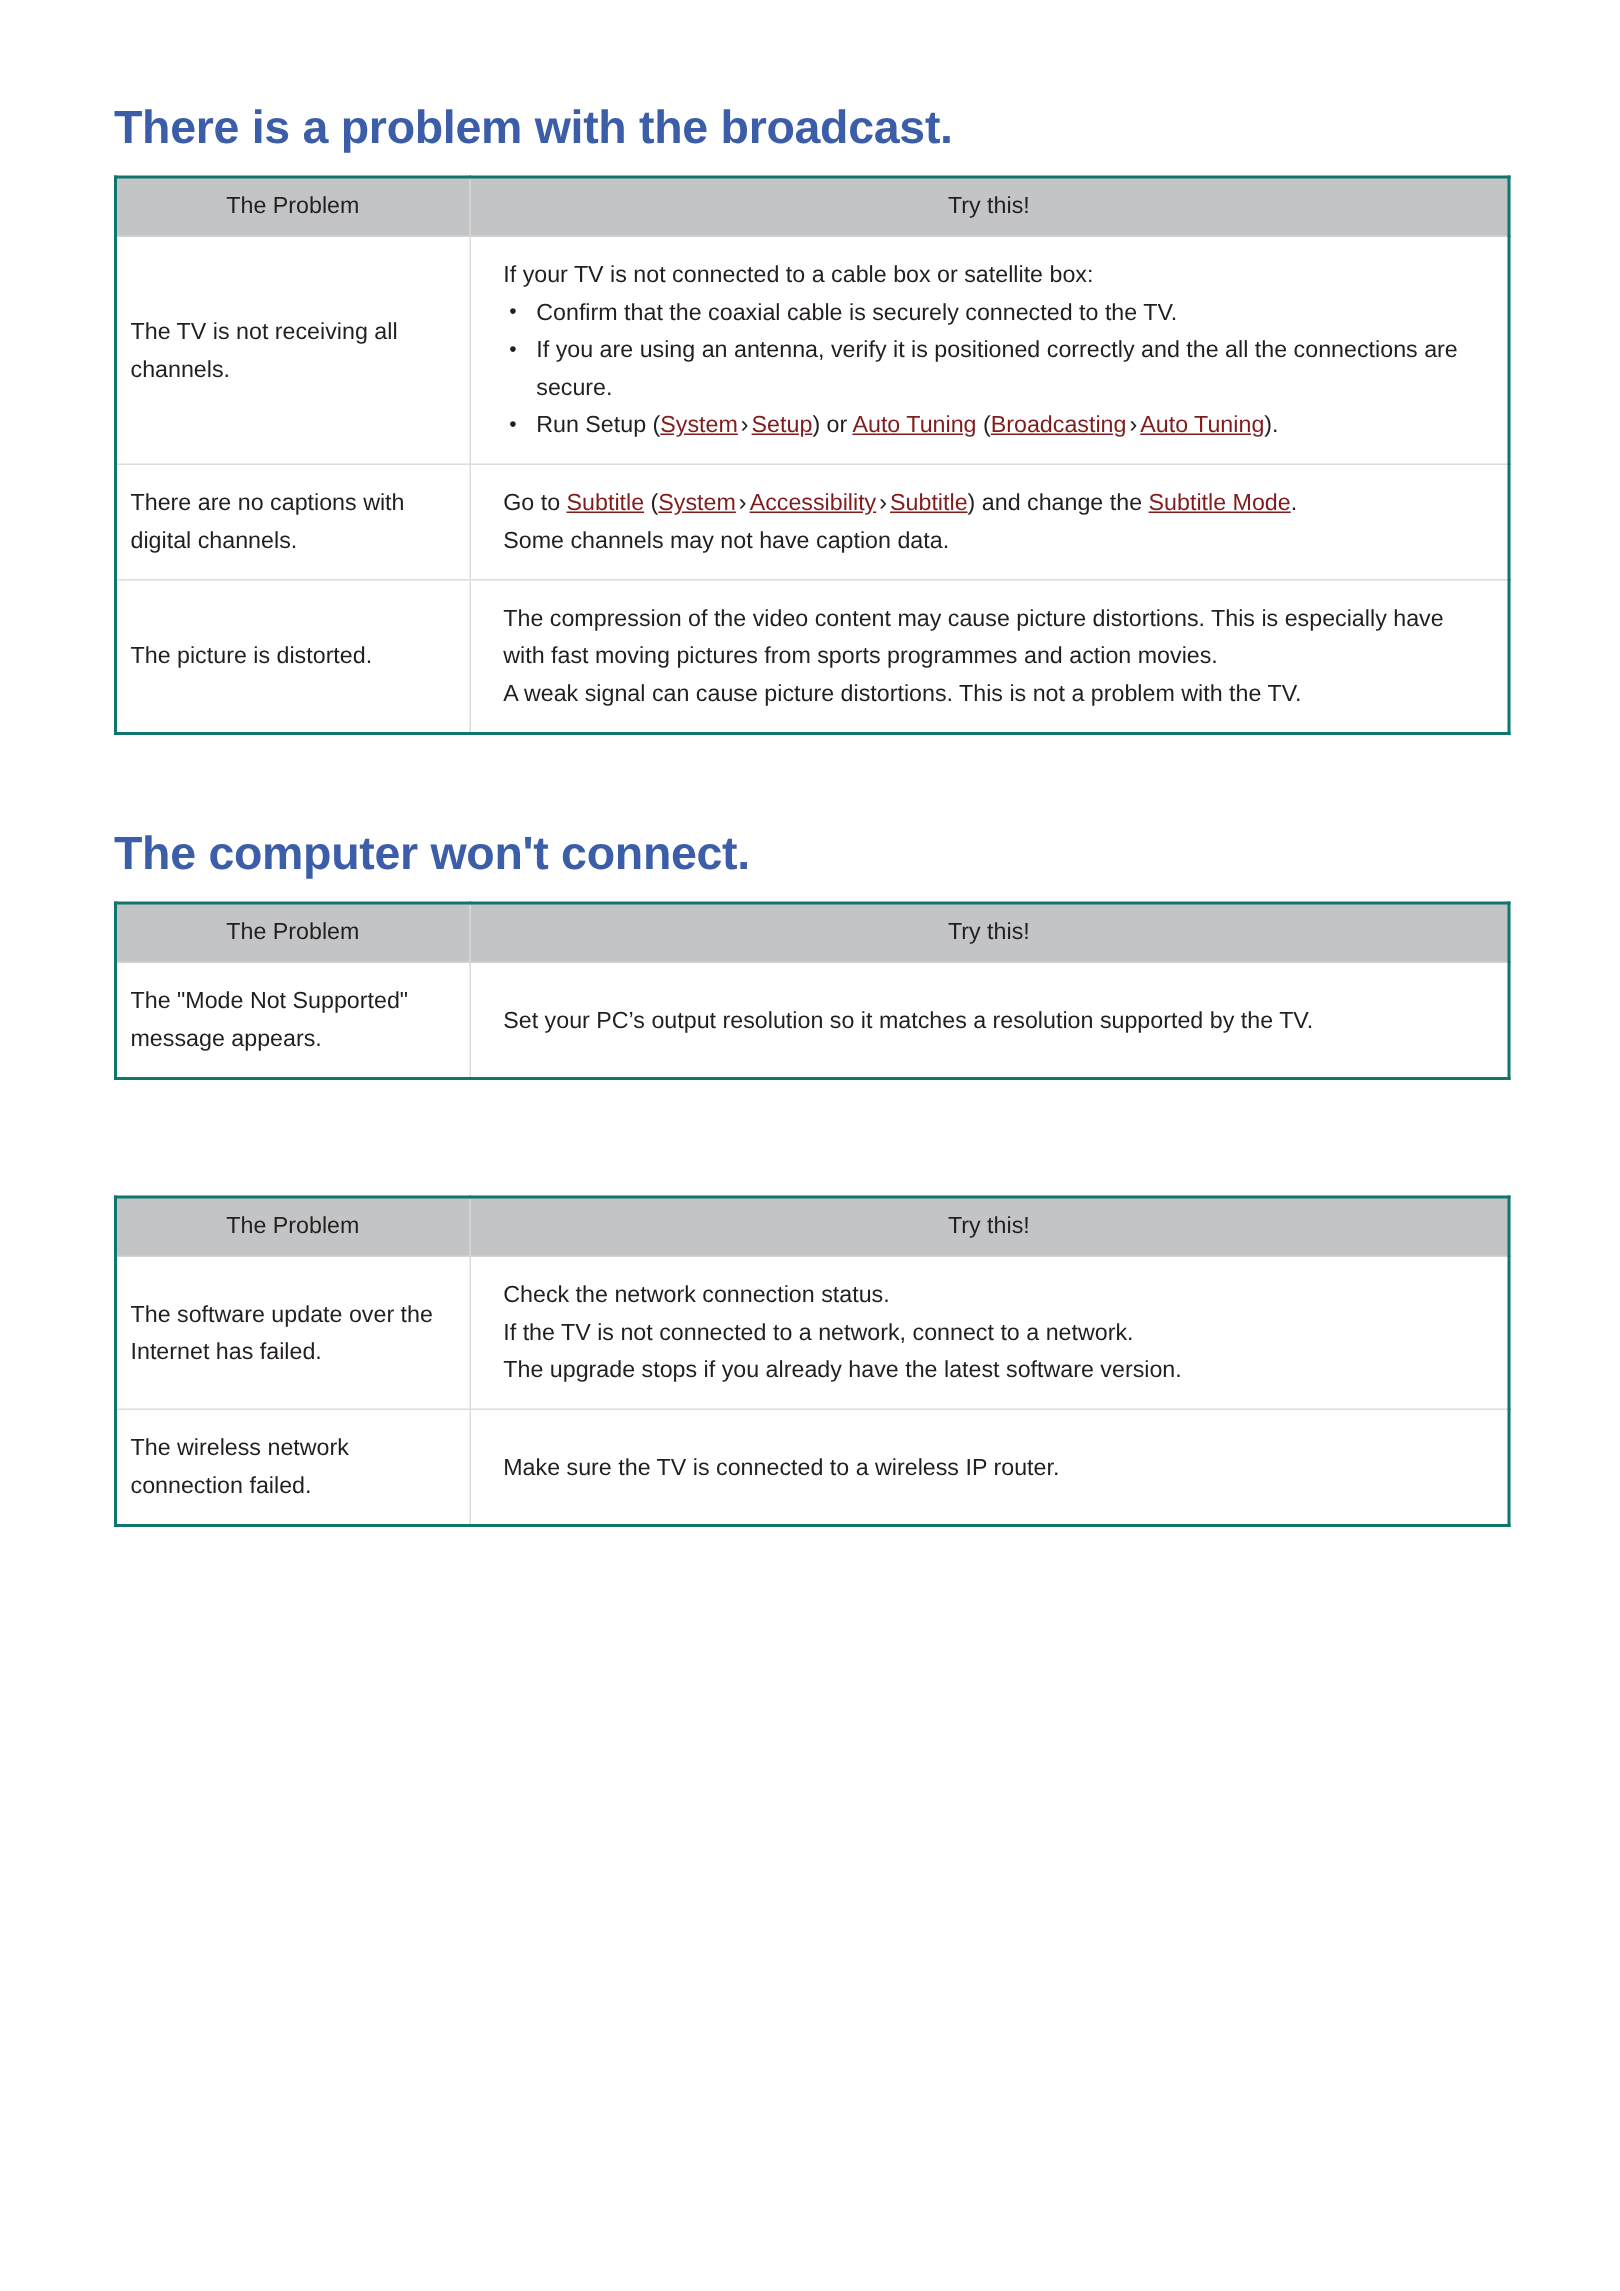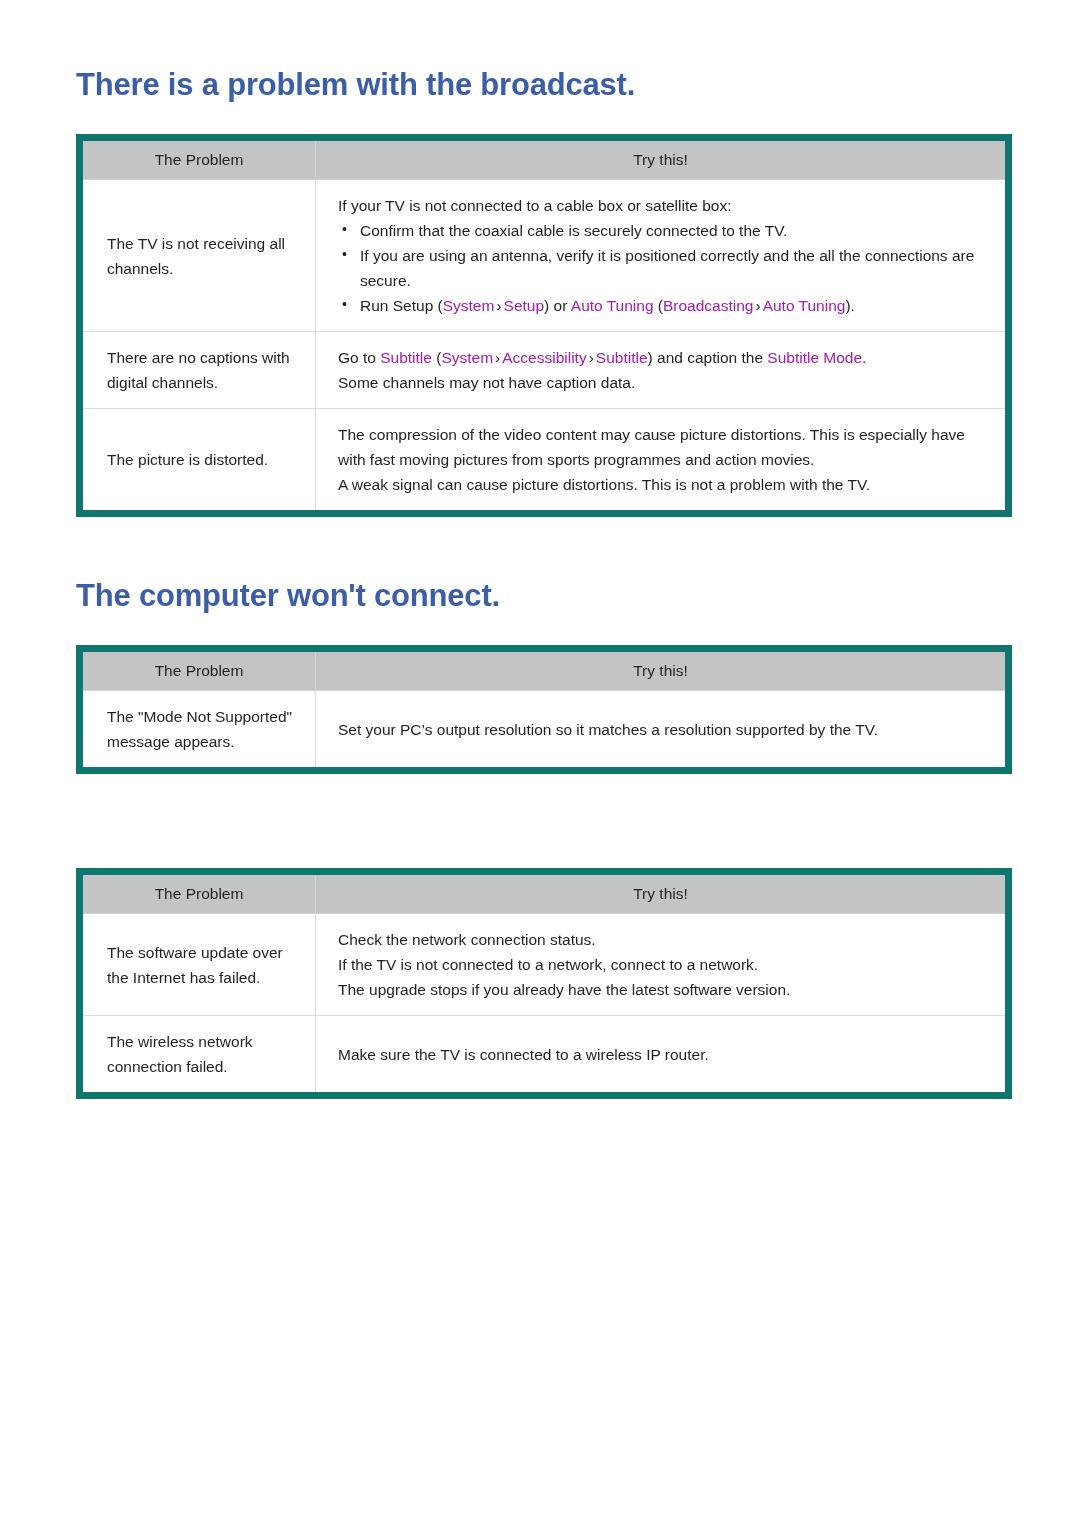--- a/index.html
+++ b/index.html
@@ -31,23 +31,23 @@
     letter-spacing: -0.2px;
     line-height: 1.1;
   }
   .heading-block-1 { padding-top: 68px; }
   .heading-block-2 { padding-top: 62px; }
   .heading-block-3 { padding-top: 62px; }
 
   table.tbl {
     width: 929px;
     border-collapse: collapse;
-    margin-top: 32px;
+    margin-top: 15px;
     table-layout: fixed;
-    border: 7px solid #0f766e;
+    border: 2px solid #0f766e;
   }
   table.tbl col.c1 { width: 236px; }
   table.tbl col.c2 { width: 693px; }
 
   table.tbl thead th {
     background: #c3c4c6;
     border: 1px solid #d4d4d4;
     font-weight: normal;
     font-size: 15.5px;
     color: #231f20;
@@ -59,21 +59,21 @@
   table.tbl tbody td {
     border: 1px solid #dcdcdc;
     border-top: 1px solid #e3e8ea;
     font-size: 15.5px;
     line-height: 25px;
     color: #231f20;
     vertical-align: middle;
     padding: 13px 0 13px 0;
   }
   table.tbl tbody td.prob {
-    padding-left: 24px;
+    padding-left: 9px;
     padding-right: 8px;
   }
   table.tbl tbody td.ans {
     padding-left: 22px;
     padding-right: 18px;
     vertical-align: middle;
   }
   .ans p {
     margin: 0;
     padding: 0;
@@ -90,21 +90,22 @@
   }
   ul.bullets li::before {
     content: "\2022";
     position: absolute;
     left: 4px;
     top: -1px;
     font-size: 14px;
     color: #231f20;
   }
   .lnk {
-    color: #a21caf;
+    color: #7f1d1d;
+    text-decoration: underline;
   }
   .sep {
     color: #231f20;
     padding: 0 2px;
   }
 </style>
 </head>
 <body>
 
 <div class="page">
@@ -130,21 +131,21 @@
             <ul class="bullets">
               <li><span>Confirm that the coaxial cable is securely connected to the TV.</span></li>
               <li><span>If you are using an antenna, verify it is positioned correctly and the all the connections are secure.</span></li>
               <li><span class="rich"><span>Run Setup (</span><span class="lnk">System</span><span class="sep">›</span><span class="lnk">Setup</span><span>) or </span><span class="lnk">Auto Tuning</span><span> (</span><span class="lnk">Broadcasting</span><span class="sep">›</span><span class="lnk">Auto Tuning</span><span>).</span></span></li>
             </ul>
           </td>
         </tr>
         <tr>
           <td class="prob">There are no captions with digital channels.</td>
           <td class="ans">
-            <p><span class="rich"><span>Go to </span><span class="lnk">Subtitle</span><span> (</span><span class="lnk">System</span><span class="sep">›</span><span class="lnk">Accessibility</span><span class="sep">›</span><span class="lnk">Subtitle</span><span>) and caption the </span><span class="lnk">Subtitle Mode</span><span>.</span></span></p>
+            <p><span class="rich"><span>Go to </span><span class="lnk">Subtitle</span><span> (</span><span class="lnk">System</span><span class="sep">›</span><span class="lnk">Accessibility</span><span class="sep">›</span><span class="lnk">Subtitle</span><span>) and change the </span><span class="lnk">Subtitle Mode</span><span>.</span></span></p>
             <p>Some channels may not have caption data.</p>
           </td>
         </tr>
         <tr>
           <td class="prob">The picture is distorted.</td>
           <td class="ans">
             <p>The compression of the video content may cause picture distortions. This is especially have with fast moving pictures from sports programmes and action movies.</p>
             <p>A weak signal can cause picture distortions. This is not a problem with the TV.</p>
           </td>
         </tr>

